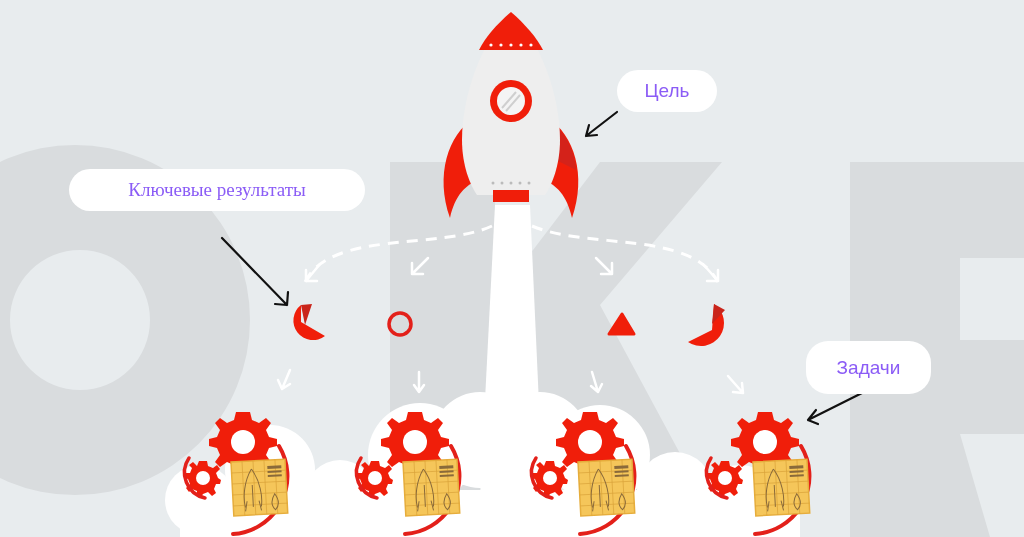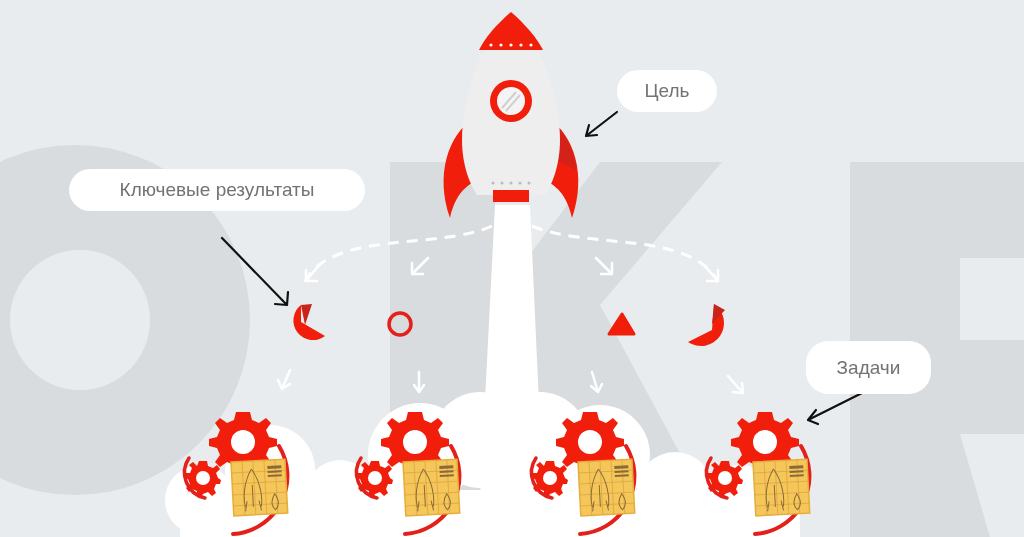--- a/index.html
+++ b/index.html
@@ -1,21 +1,21 @@
 <!DOCTYPE html>
 <html><head>
 <meta charset="utf-8">
 <style>
   html, body { margin: 0; padding: 0; }
   body { width: 1024px; height: 537px; overflow: hidden; background: #e8ecee; font-family: "Liberation Sans", sans-serif; }
   .canvas { position: relative; width: 1024px; height: 537px; overflow: hidden; background: #e8ecee; }
   .canvas svg.scene { position: absolute; left: 0; top: 0; }
-  .label-pill { position: absolute; background: #ffffff; border-radius: 22px; color: #737373; font-size: 19px; display: flex; align-items: center; justify-content: center; white-space: nowrap; font-family: "Liberation Sans", sans-serif; }
+  .label-pill { position: absolute; background: #ffffff; border-radius: 22px; color: #8b5cf6; font-size: 19px; display: flex; align-items: center; justify-content: center; white-space: nowrap; font-family: "Liberation Sans", sans-serif; }
   .pill-goal { left: 617px; top: 70px; width: 100px; height: 42px; }
-  .pill-kr { left: 69px; top: 169px; width: 296px; height: 42px; }
+  .pill-kr { left: 69px; top: 169px; width: 296px; height: 42px; font-family: Liberation Serif, serif; }
   .pill-tasks { left: 806px; top: 341px; width: 125px; height: 53px; }
 </style>
 </head>
 <body>
 
 <div class="canvas">
 <svg class="scene" width="1024" height="537" viewBox="0 0 1024 537" xmlns="http://www.w3.org/2000/svg">
   <defs>
     <g id="gear-big">
       <path d="M0,-30 L7,-30 L9,-22 L16,-19 L23,-24 L28,-19 L23,-12 L26,-5 L34,-3 L34,4 L26,6 L23,13 L28,20 L23,25 L16,20 L9,23 L7,31 L0,31 L-7,31 L-9,23 L-16,20 L-23,25 L-28,20 L-23,13 L-26,6 L-34,4 L-34,-3 L-26,-5 L-23,-12 L-28,-19 L-23,-24 L-16,-19 L-9,-22 L-7,-30 Z" fill="#f01e0a"></path>

